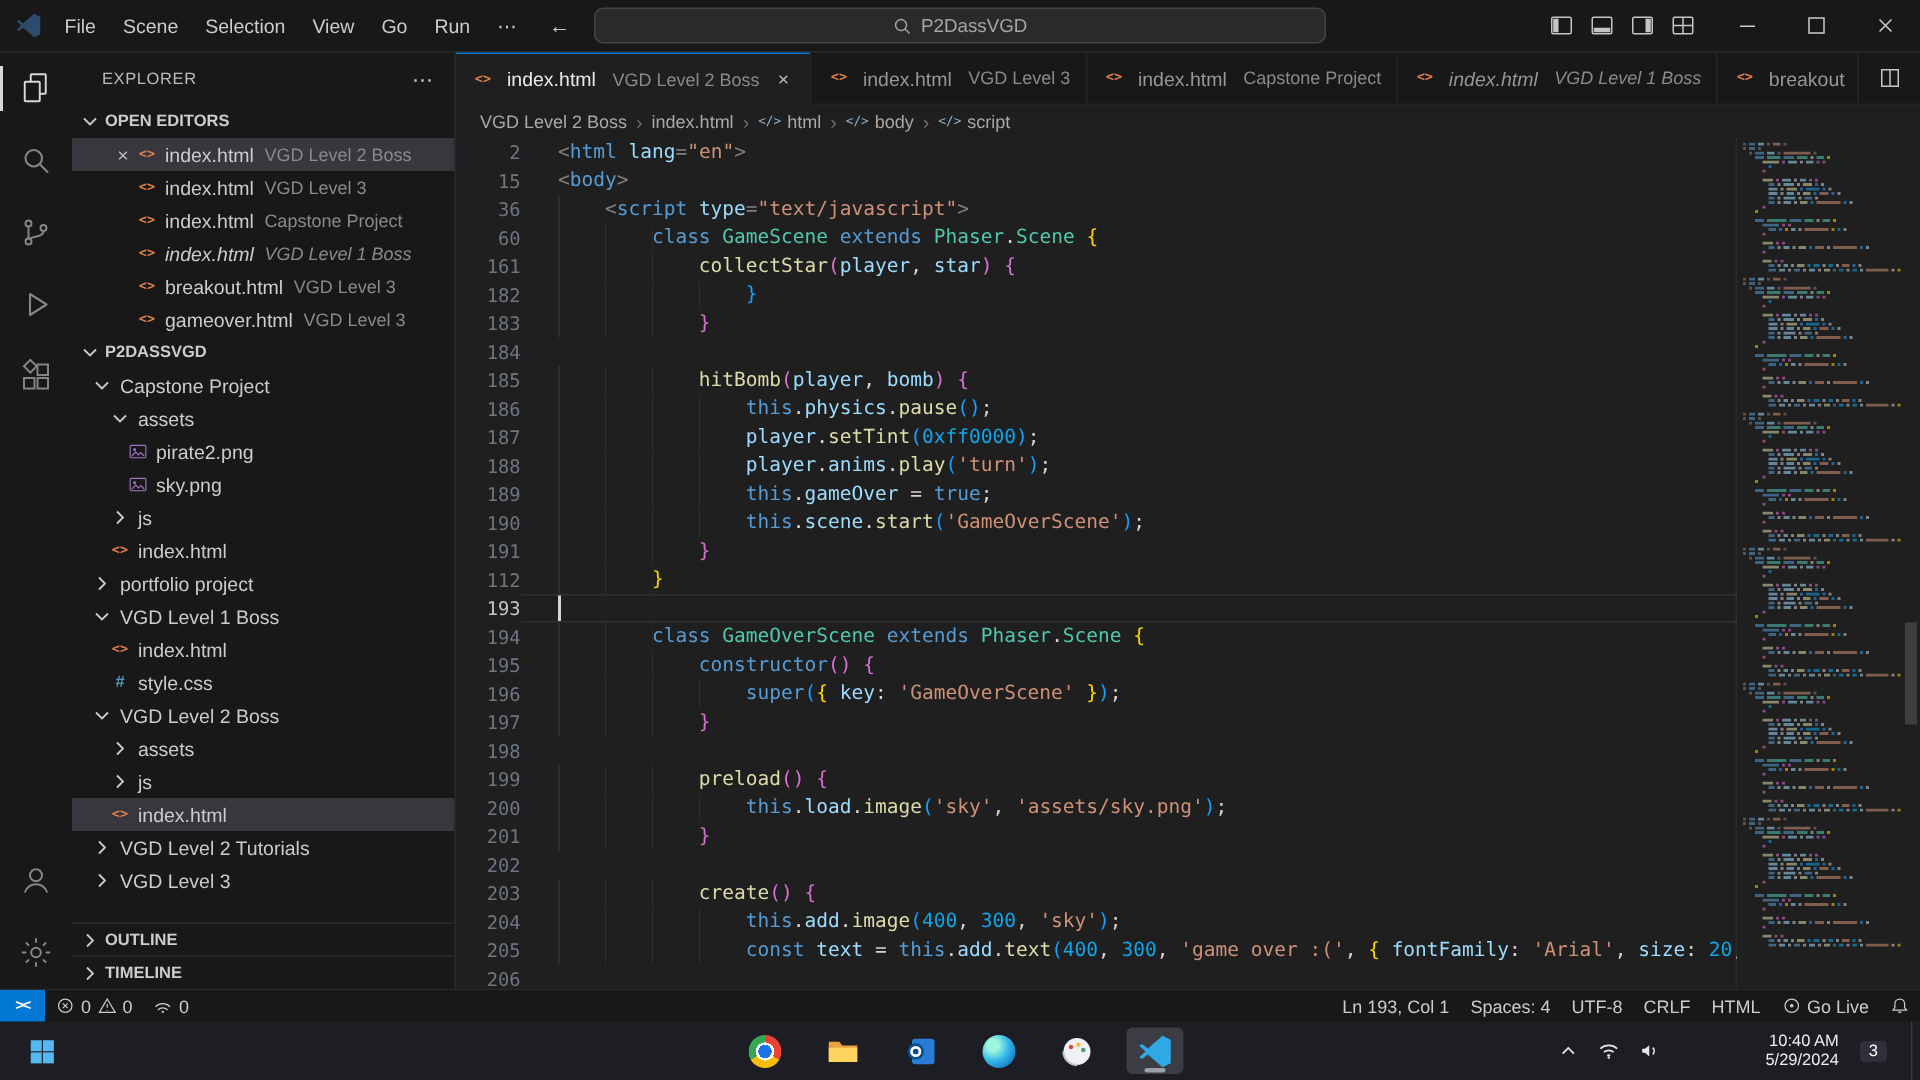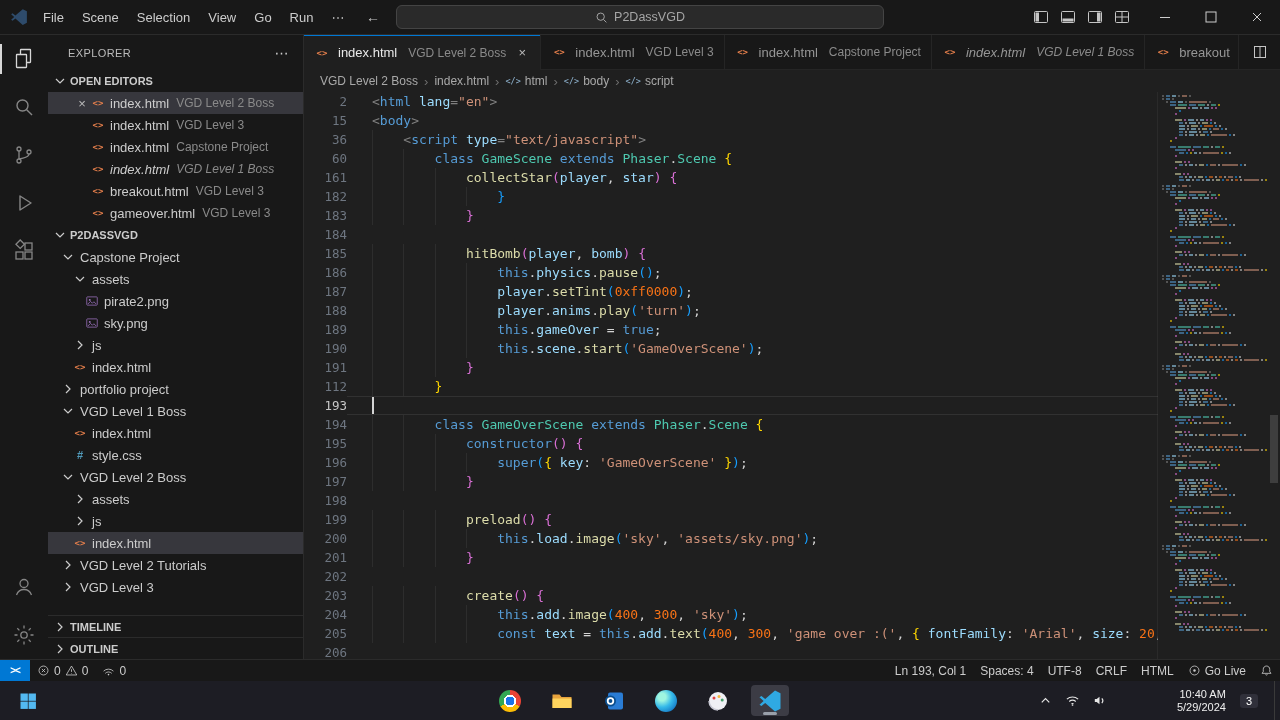--- a/index.html
+++ b/index.html
@@ -65,21 +65,21 @@
 .code-wrap{flex:1;position:relative;overflow:hidden;font-family:"DejaVu Sans Mono",monospace;font-size:13px}
 .code{position:absolute;inset:0}
 .line{display:flex;height:19px;line-height:19px}
 .ln{width:43px;text-align:right;color:#6e7681;flex:none;font-size:12.5px}
 .lc{flex:1;padding-left:25px;white-space:pre;position:relative;color:#d4d4d4}
 .line.cur .lc{box-shadow:inset 0 1px 0 #313131,inset 0 -1px 0 #313131}
 .line.cur .ln{color:#c6c6c6}
 .caret{position:absolute;left:25px;top:1px;width:1.5px;height:17px;background:#d4d4d4}
 .ind{display:inline-block;height:19px;vertical-align:top;background:repeating-linear-gradient(to right,#2d2d2d 0,#2d2d2d 1px,transparent 1px,transparent 4ch)}
 .tk-kw{color:#569cd6}.tk-cls{color:#4ec9b0}.tk-fn{color:#dcdcaa}.tk-var{color:#9cdcfe}
-.tk-str{color:#ce9178}.tk-num{color:#f97316}.tk-tag{color:#569cd6}.tk-attr{color:#9cdcfe}
+.tk-str{color:#ce9178}.tk-num{color:#0ea5e9}.tk-tag{color:#569cd6}.tk-attr{color:#9cdcfe}
 .tk-pn{color:#808080}.tk-b1{color:#ffd700}.tk-b2{color:#da70d6}.tk-b3{color:#179fff}.tk-pl{color:#d4d4d4}
 
 
 .minimap{position:absolute;top:0;bottom:0;right:12px;width:110px;background:#1f1f1f;padding:3px 0 0 4px;overflow:hidden;box-shadow:-1px 0 0 rgba(255,255,255,.05)}
 .mm-line{height:3px;white-space:nowrap;overflow:hidden}
 .mm-tk{display:inline-block;height:2px;background:currentColor;margin-right:2px;opacity:.55;vertical-align:top}
 .vscroll{position:absolute;top:0;bottom:0;right:0;width:12px;background:#1f1f1f}
 .vthumb{position:absolute;left:2px;right:2px;top:57%;height:12%;background:rgba(121,121,121,.35)}
 
 
@@ -370,27 +370,27 @@
           <svg class="chev" viewBox="0 0 16 16">
             <path d="M6 4l4 4-4 4" fill="none" stroke="currentColor" stroke-width="1.2"></path>
           </svg>
           <span class="fname">VGD Level 3</span>
         </div>
       </div>
     <div class="sec-head sec-foot">
       <svg class="chev" viewBox="0 0 16 16">
           <path d="M6 4l4 4-4 4" fill="none" stroke="currentColor" stroke-width="1.2"></path>
         </svg>
-      <span>TIMELINE</span>
+      <span>OUTLINE</span>
     </div>
     <div class="sec-head sec-foot">
       <svg class="chev" viewBox="0 0 16 16">
           <path d="M6 4l4 4-4 4" fill="none" stroke="currentColor" stroke-width="1.2"></path>
         </svg>
-      <span>OUTLINE</span>
+      <span>TIMELINE</span>
     </div>
   </div>
 
   <div class="editor">
     <div class="tabsbar">
       <div style="display:flex">
           <div class="tab active">
             <span class="fi fi-html">&lt;&gt;</span>
             <span class="fname">index.html</span>
             <span class="fdir">VGD Level 2 Boss</span>

